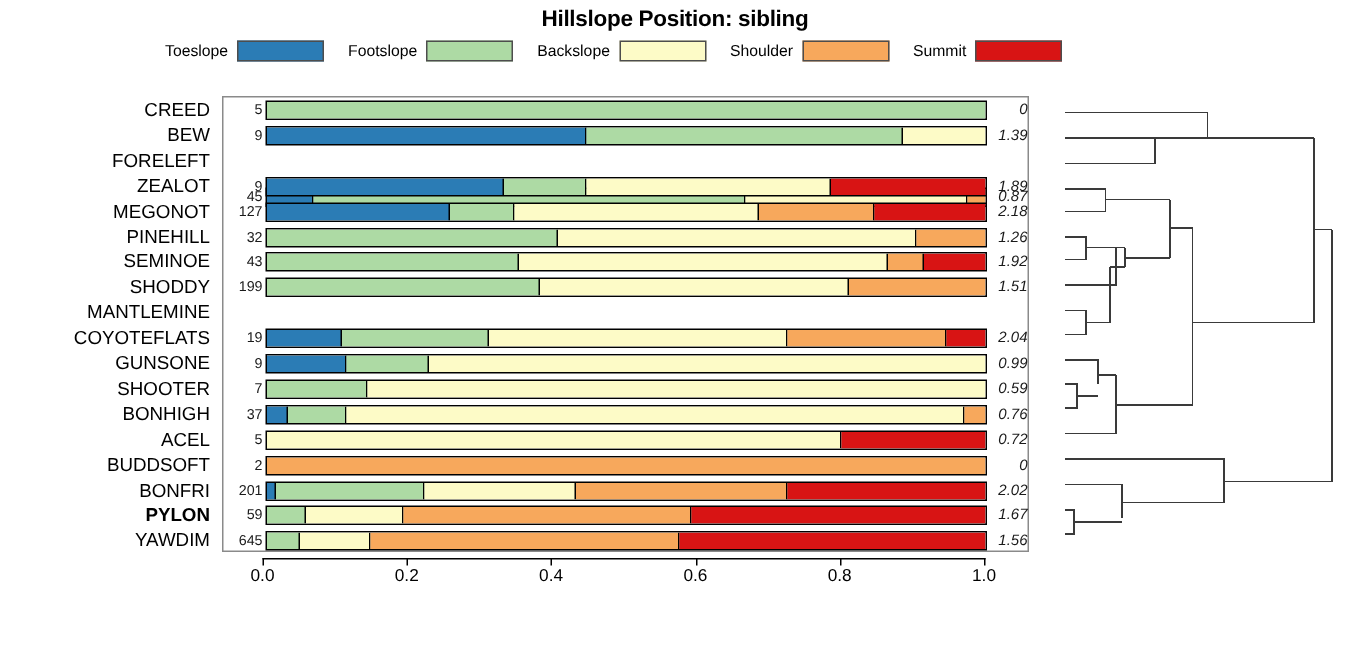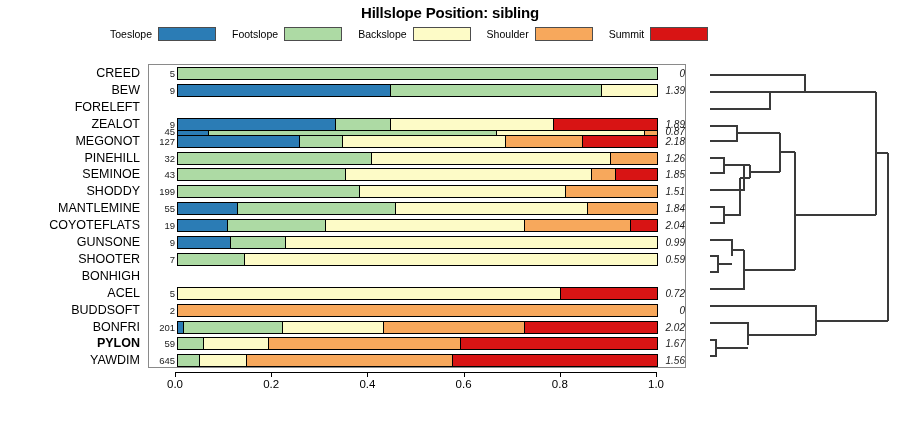--- a/index.html
+++ b/index.html
@@ -208,40 +208,30 @@
           <div class="row-h">1.26</div>
         </div>
         <div class="row" style="top: 102.4px;">
           <div class="row-n">43</div>
           <div class="bar" style="left: 28px; width: 481px;">
             <div class="seg" style="width: 35%; background: rgb(173, 218, 164);"></div>
             <div class="seg" style="width: 51.5%; background: rgb(253, 251, 199);"></div>
             <div class="seg" style="width: 5%; background: rgb(247, 168, 92);"></div>
             <div class="seg" style="width: 8.5%; background: rgb(216, 20, 20);"></div>
           </div>
-          <div class="row-h">1.85</div>
+          <div class="row-h">1.92</div>
         </div>
         <div class="row" style="top: 119.3px;">
           <div class="row-n">199</div>
           <div class="bar" style="left: 28px; width: 481px;">
             <div class="seg" style="width: 38%; background: rgb(173, 218, 164);"></div>
             <div class="seg" style="width: 43%; background: rgb(253, 251, 199);"></div>
             <div class="seg" style="width: 19%; background: rgb(247, 168, 92);"></div>
           </div>
           <div class="row-h">1.51</div>
-        </div>
-        <div class="row" style="top: 136.2px;">
-          <div class="row-n">55</div>
-          <div class="bar" style="left: 28px; width: 481px;">
-            <div class="seg" style="width: 12.5%; background: rgb(43, 124, 181);"></div>
-            <div class="seg" style="width: 33%; background: rgb(173, 218, 164);"></div>
-            <div class="seg" style="width: 40%; background: rgb(253, 251, 199);"></div>
-            <div class="seg" style="width: 14.5%; background: rgb(247, 168, 92);"></div>
-          </div>
-          <div class="row-h">1.84</div>
         </div>
         <div class="row" style="top: 153.1px;">
           <div class="row-n">19</div>
           <div class="bar" style="left: 28px; width: 481px;">
             <div class="seg" style="width: 10.5%; background: rgb(43, 124, 181);"></div>
             <div class="seg" style="width: 20.5%; background: rgb(173, 218, 164);"></div>
             <div class="seg" style="width: 41.5%; background: rgb(253, 251, 199);"></div>
             <div class="seg" style="width: 22%; background: rgb(247, 168, 92);"></div>
             <div class="seg" style="width: 5.5%; background: rgb(216, 20, 20);"></div>
           </div>
@@ -256,20 +246,30 @@
           </div>
           <div class="row-h">0.99</div>
         </div>
         <div class="row" style="top: 186.9px;">
           <div class="row-n">7</div>
           <div class="bar" style="left: 28px; width: 481px;">
             <div class="seg" style="width: 14%; background: rgb(173, 218, 164);"></div>
             <div class="seg" style="width: 86%; background: rgb(253, 251, 199);"></div>
           </div>
           <div class="row-h">0.59</div>
+        </div>
+        <div class="row" style="top: 203.8px;">
+          <div class="row-n">37</div>
+          <div class="bar" style="left: 28px; width: 481px;">
+            <div class="seg" style="width: 3%; background: rgb(43, 124, 181);"></div>
+            <div class="seg" style="width: 8%; background: rgb(173, 218, 164);"></div>
+            <div class="seg" style="width: 86%; background: rgb(253, 251, 199);"></div>
+            <div class="seg" style="width: 3%; background: rgb(247, 168, 92);"></div>
+          </div>
+          <div class="row-h">0.76</div>
         </div>
         <div class="row" style="top: 220.7px;">
           <div class="row-n">5</div>
           <div class="bar" style="left: 28px; width: 481px;">
             <div class="seg" style="width: 80%; background: rgb(253, 251, 199);"></div>
             <div class="seg" style="width: 20%; background: rgb(216, 20, 20);"></div>
           </div>
           <div class="row-h">0.72</div>
         </div>
         <div class="row" style="top: 237.6px;">

